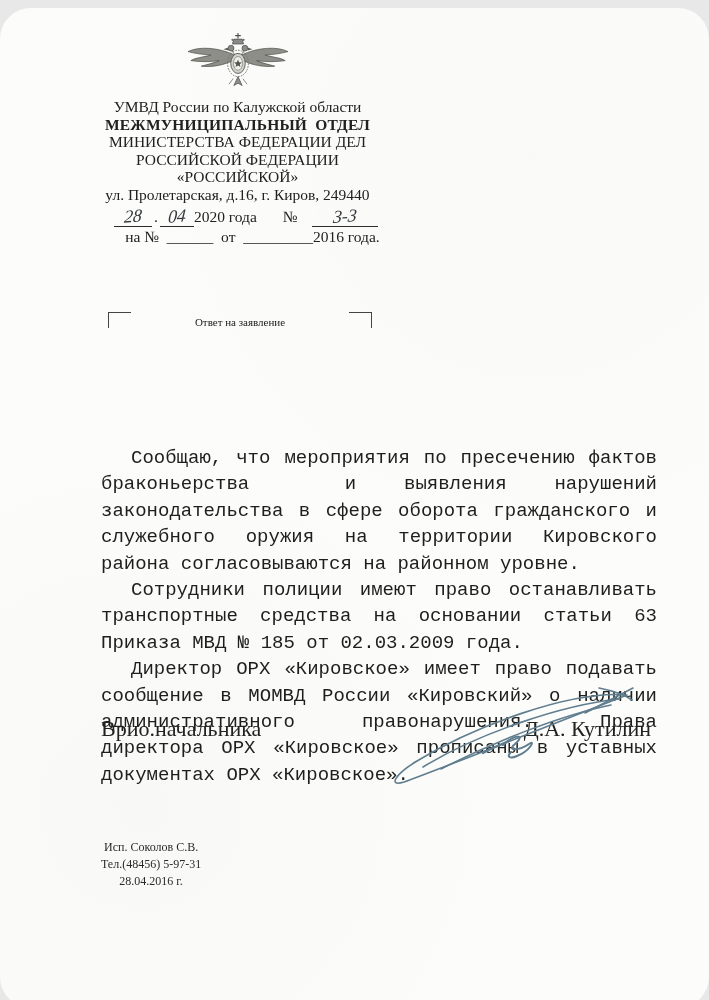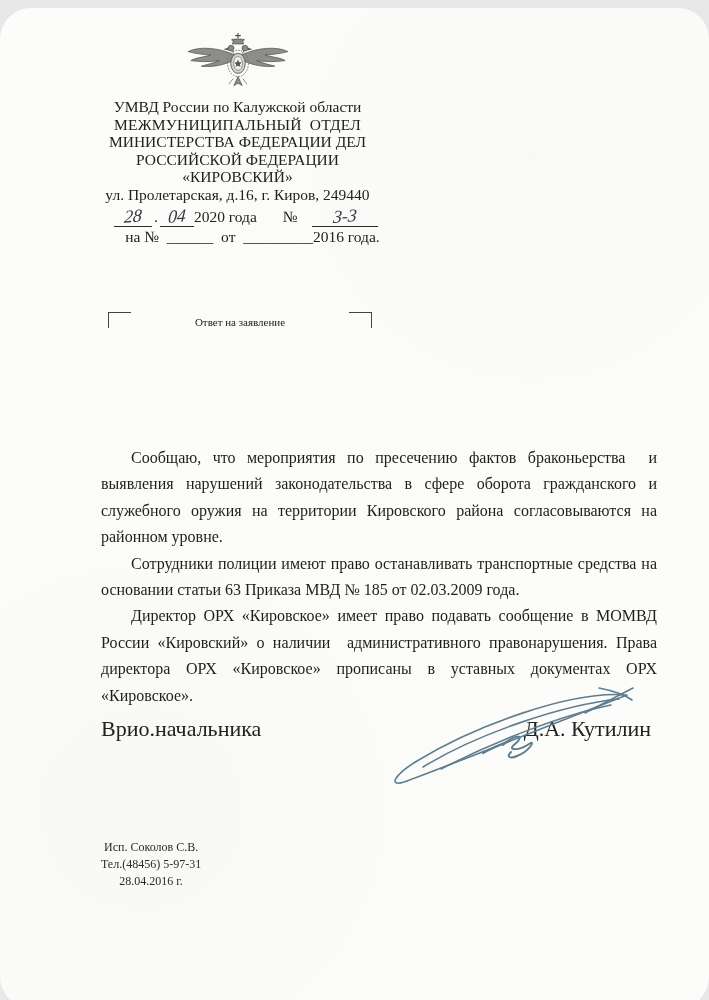--- a/index.html
+++ b/index.html
@@ -14,21 +14,21 @@
     font-family:"Liberation Serif","DejaVu Serif",serif;
     color:#21211e;
     overflow:hidden;
     border-radius:31px;
   }
 
   
   .letterhead{position:absolute;top:22px;left:70px;width:335px;text-align:center;}
   .emblem{display:block;margin:0 auto 4px auto;}
   .lh-line{font-size:15.5px;line-height:17.6px;white-space:pre-wrap;}
-  .lh-line.bold-ish{letter-spacing:0.2px;}
+  .lh-line.bold-ish{letter-spacing:0.2px;font-weight:bold;}
 
   .date-row{
     margin-top:2px;text-align:left;padding-left:44px;
     font-size:15.5px;line-height:21px;height:21px;white-space:nowrap;
   }
   .hw-underline{
     display:inline-block;border-bottom:1.4px solid #2c2c29;
     text-align:center;vertical-align:bottom;height:20px;
   }
   .w38{width:38px;} .w34{width:34px;} .w66{width:66px;margin-left:14px;}
@@ -51,23 +51,24 @@
   .bracket-left{left:108px;top:304px;border-top:1.4px solid #45453f;border-left:1.4px solid #45453f;}
   .bracket-right{left:349px;top:304px;border-top:1.4px solid #45453f;border-right:1.4px solid #45453f;}
   .subject-title{
     position:absolute;top:308px;left:120px;width:240px;
     text-align:center;font-size:11px;
   }
 
   
   .body-text{position:absolute;top:437px;left:101px;width:556px;}
   .body-text p{
-    margin:0;font-size:16px;line-height:26.4px;
+    margin:0;font-size:19px;line-height:26.4px;
     text-align:justify;text-indent:30px;white-space:pre-wrap;
     color:#1e1e1c;
+    font-family:Liberation Mono, monospace;
   }
 
   
   .signoff-row{
     position:absolute;top:708px;left:101px;width:550px;
     display:flex;justify-content:space-between;
     font-size:22px;
   }
   .signature{position:absolute;left:365px;top:674px;pointer-events:none;}
 
@@ -105,21 +106,21 @@
       <path d="M75 42.5 L76.6 46.3 L80.6 46.6 L77.6 49.2 L78.5 53.2 L75 51 L71.5 53.2 L72.4 49.2 L69.4 46.6 L73.4 46.3 Z" fill="#55554f"></path>
 
       <path d="M75 67 L69 80 L75 76.5 L81 80 Z" fill="#8e8e89" stroke="#4c4c48" stroke-width="1"></path>
       <path d="M68 70 L62 78 M82 70 L88 78" stroke="#6c6c66" stroke-width="1.1" fill="none"></path>
     </svg>
 
     <div class="lh-line">УМВД России по Калужской области</div>
     <div class="lh-line bold-ish">МЕЖМУНИЦИПАЛЬНЫЙ  ОТДЕЛ</div>
     <div class="lh-line">МИНИСТЕРСТВА ФЕДЕРАЦИИ ДЕЛ</div>
     <div class="lh-line">РОССИЙСКОЙ ФЕДЕРАЦИИ</div>
-    <div class="lh-line">«КИРОВСКИЙ»</div>
+    <div class="lh-line">«РОССИЙСКОЙ»</div>
     <div class="lh-line">ул. Пролетарская, д.16, г. Киров, 249440</div>
 
     <div class="date-row">
       <span class="hw-underline w38"><span class="hand">28</span></span><span class="date-sep">.</span><span class="hw-underline w34"><span class="hand">04</span></span><span>2020 года</span><span class="num-sign">№</span><span class="hw-underline w66"><span class="hand">3-3</span></span>
     </div>
 
     <div class="ref-row">на №  ______  от  _________2016 года.</div>
   </div>
 
   <div class="bracket bracket-left"></div>

